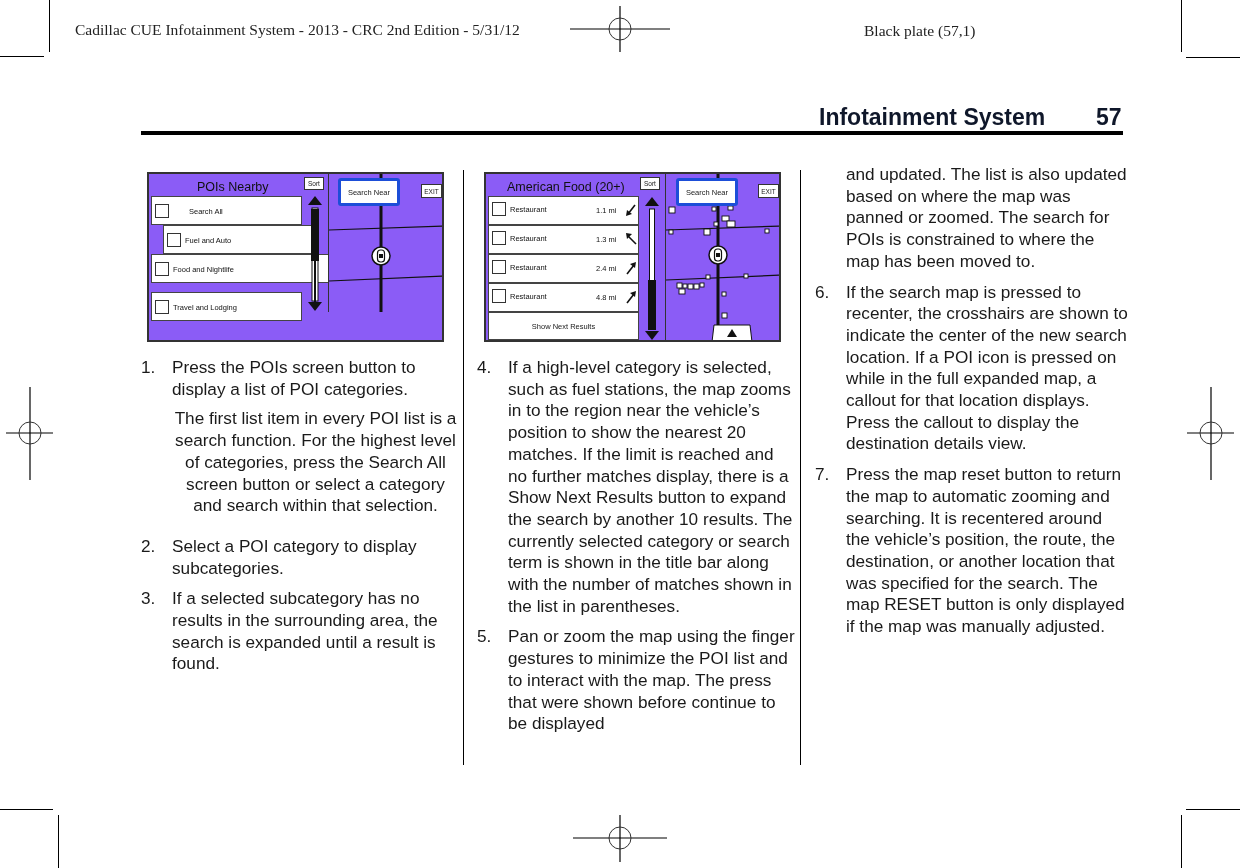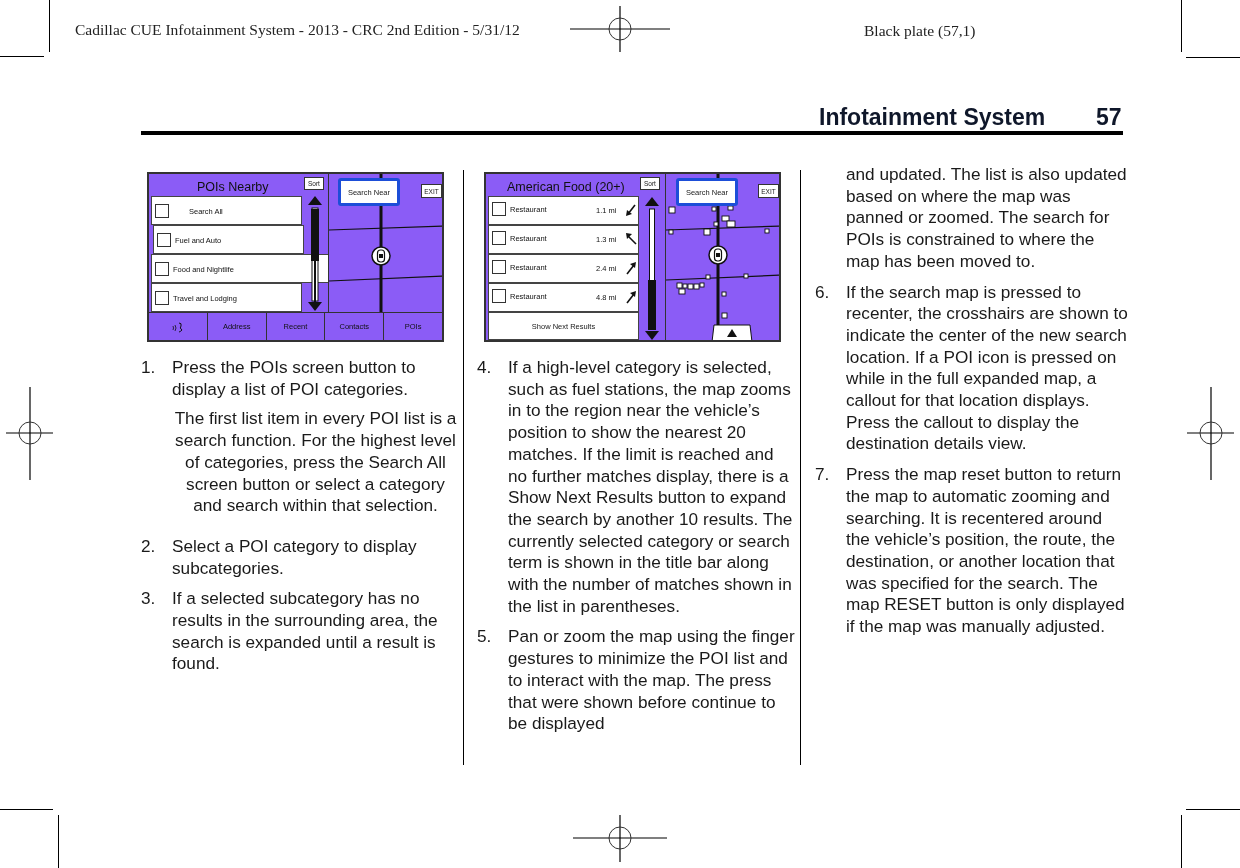--- a/index.html
+++ b/index.html
@@ -77,29 +77,29 @@
 <div class="col-divider" style="left:800px;top:170px;height:595px;"></div>
 
 <div class="screen" style="left:147px;top:172px;width:297px;height:170px;">
   <div class="scr-title" style="left:48px;top:6px;">POIs Nearby</div>
   <div class="sort-tab" style="left:155px;top:3px;">Sort</div>
 
   <div class="list-item" style="left:2px;top:22px;width:151px;height:29px;">
     <span class="chk" style="top:7px;"></span>
     <span class="item-label" style="top:10px;padding-left:16px;">Search All</span>
   </div>
-  <div class="list-item" style="left:4px;top:51px;width:151px;height:29px;">
+  <div class="list-item" style="left:14px;top:51px;width:151px;height:29px;">
     <span class="chk" style="top:7px;"></span>
     <span class="item-label" style="top:10px;">Fuel and Auto</span>
   </div>
   <div class="list-item" style="left:2px;top:80px;width:178px;height:29px;">
     <span class="chk" style="top:7px;"></span>
     <span class="item-label" style="top:10px;">Food and Nightlife</span>
   </div>
-  <div class="list-item" style="left:2px;top:109px;width:151px;height:29px;padding-left:23px;">
+  <div class="list-item" style="left:2px;top:118px;width:151px;height:29px;padding-left:23px;">
     <span class="chk" style="top:7px;"></span>
     <span class="item-label" style="top:10px;">Travel and Lodging</span>
   </div>
 
   <svg class="abs" style="left:154px;top:20px;" width="24" height="120" viewBox="0 0 24 120">
     <polygon points="12,2 5,11 19,11" fill="#111"></polygon>
     <rect x="9" y="14" width="6" height="93" fill="#fff" stroke="#111" stroke-width="1"></rect>
     <rect x="8" y="15" width="8" height="52" fill="#111"></rect>
     <line x1="12" y1="67" x2="12" y2="108" stroke="#111" stroke-width="2"></line>
     <polygon points="12,117 5,108 19,108" fill="#111"></polygon>
@@ -113,32 +113,20 @@
       <g>
         <circle cx="52" cy="82" r="9" fill="#fff" stroke="#111" stroke-width="1.5"></circle>
         <rect x="48.5" y="76" width="7" height="12" rx="3" fill="#fff" stroke="#111" stroke-width="1.2"></rect>
         <rect x="50" y="80" width="4" height="4" fill="#111"></rect>
       </g>
     </svg>
     <div class="btn-callout" style="left:9px;top:4px;width:62px;height:28px;">Search Near</div>
     <div class="exit-tab" style="left:92px;top:10px;width:21px;height:14px;">EXIT</div>
   </div>
 
-  <div class="bottom-bar" style="left:0;top:138px;width:293px;height:28px;">
-    <div class="bb">
-      <svg width="14" height="12" viewBox="0 0 14 12">
-        <path d="M2 5 Q3 7 2 9 M4 4 Q6 7 4 10" stroke="#111" fill="none" stroke-width="0.8"></path>
-        <path d="M8 2 Q11 2 10 5 Q8 7 11 9 Q9 11 8 11" stroke="#111" fill="none" stroke-width="1"></path>
-      </svg>
-    </div>
-    <div class="bb">Address</div>
-    <div class="bb">Recent</div>
-    <div class="bb">Contacts</div>
-    <div class="bb">POIs</div>
-  </div>
 </div>
 
 <div class="screen" style="left:484px;top:172px;width:297px;height:170px;">
   <div class="scr-title" style="left:21px;top:6px;">American Food (20+)</div>
   <div class="sort-tab" style="left:154px;top:3px;">Sort</div>
 
   <div class="list-item" style="left:2px;top:22px;width:151px;height:29px;">
     <span class="chk" style="top:5px;left:3px;"></span>
     <span class="item-label" style="top:8px;">Restaurant</span>
     <span class="item-dist" style="left:107px;top:9px;">1.1 mi</span>

